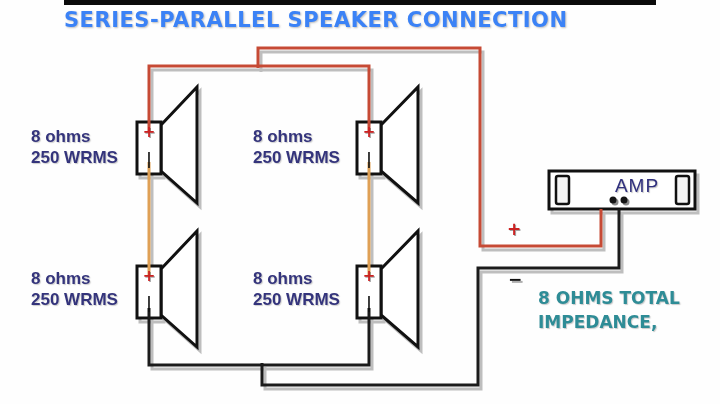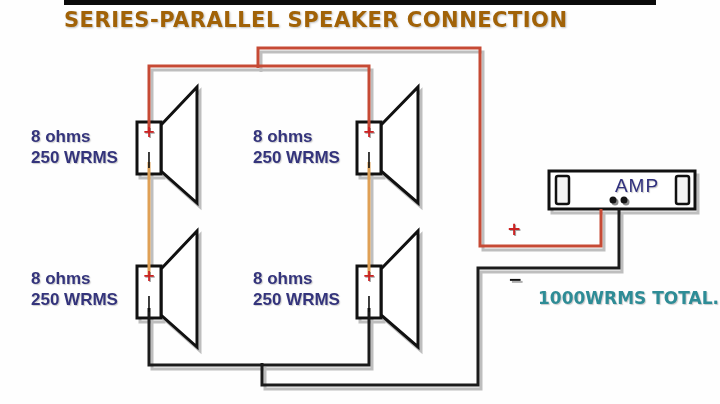--- a/index.html
+++ b/index.html
@@ -5,21 +5,21 @@
   html,body{margin:0;padding:0;background:#fff;}
   #stage{
     position:relative;width:720px;height:404px;background:#fefefe;overflow:hidden;
     font-family:"Liberation Sans",sans-serif;
   }
   #top-bar{position:absolute;left:64px;top:0;width:592px;height:5px;background:#0b0b0b;}
   #wiring-svg{position:absolute;left:0;top:0;}
   .txt{position:absolute;white-space:nowrap;}
   #title{
     left:64px;top:8px;font:700 21px "DejaVu Sans",sans-serif;letter-spacing:.5px;
-    color:#a16207;text-shadow:1px 1px 2px rgba(70,70,70,.35);
+    color:#3b82f6;text-shadow:1px 1px 2px rgba(70,70,70,.35);
   }
   .spk-label{
     font:700 17px "Liberation Sans",sans-serif;color:#34347c;line-height:21px;
     text-shadow:1px 1px 1px rgba(90,90,90,.3);
   }
   .spk-label span{display:block;margin-left:11px;}
   #label-top-left{left:20px;top:126px;}
   #label-top-mid{left:242px;top:126px;}
   #label-bottom-left{left:20px;top:268px;}
   #label-bottom-mid{left:242px;top:268px;}
@@ -137,16 +137,17 @@
   <span class="mark minus" style="left:362px;top:152px;">|</span>
   <span class="mark plus" style="left:142px;top:269px;">+</span>
   <span class="mark minus" style="left:142px;top:296px;">|</span>
   <span class="mark plus" style="left:362px;top:269px;">+</span>
   <span class="mark minus" style="left:362px;top:296px;">|</span>
 
   <span id="amp-plus-mark" class="mark plus">+</span>
   <span id="amp-minus-mark" class="mark minus">−</span>
 
   <div id="summary" class="txt">
-    <span>1000WRMS TOTAL.</span>
+    <span>8 OHMS TOTAL</span>
+    <span>IMPEDANCE,</span>
   </div>
 
 </div>
 
 </body></html>

